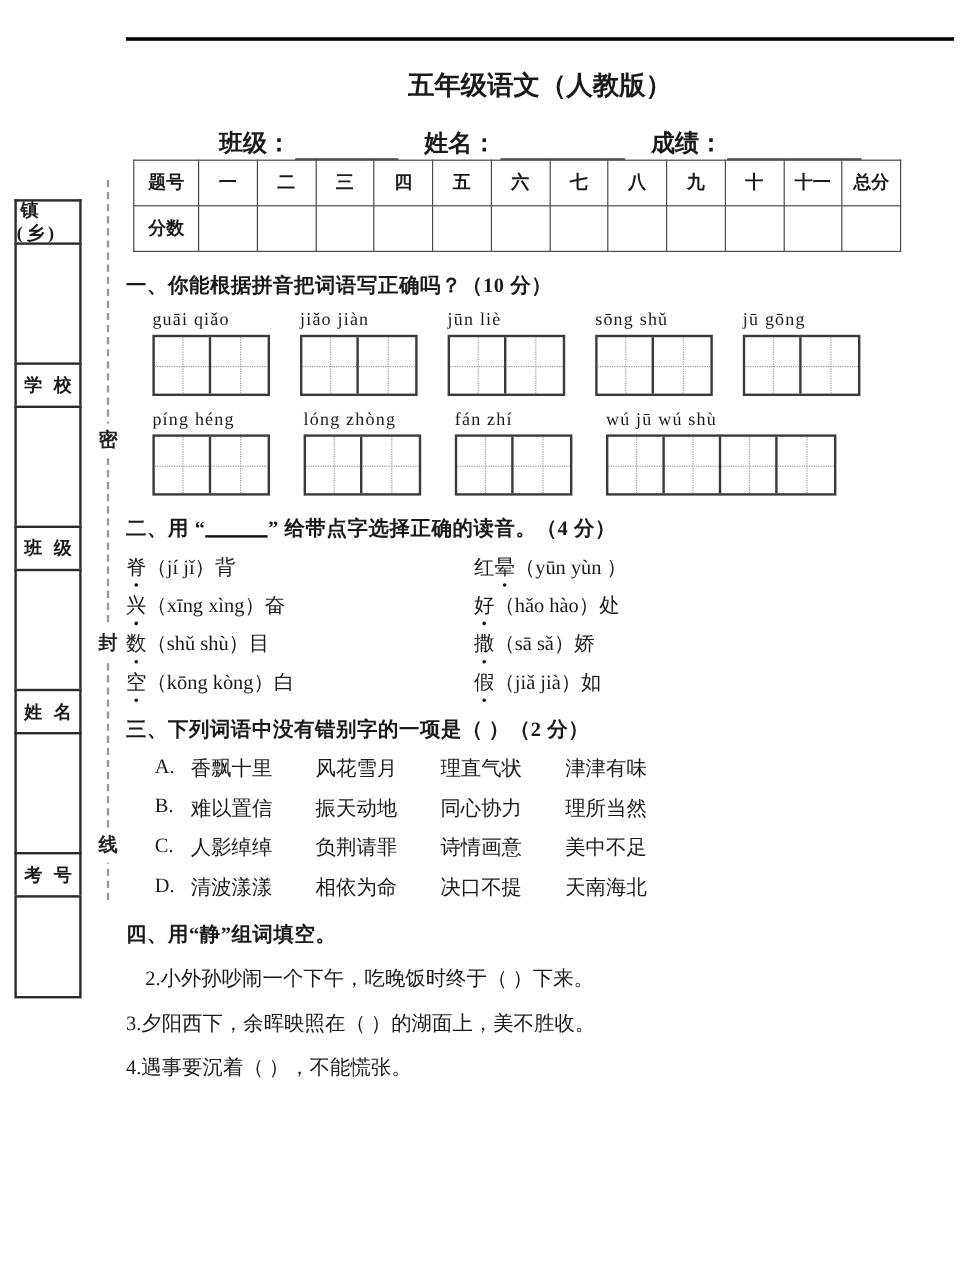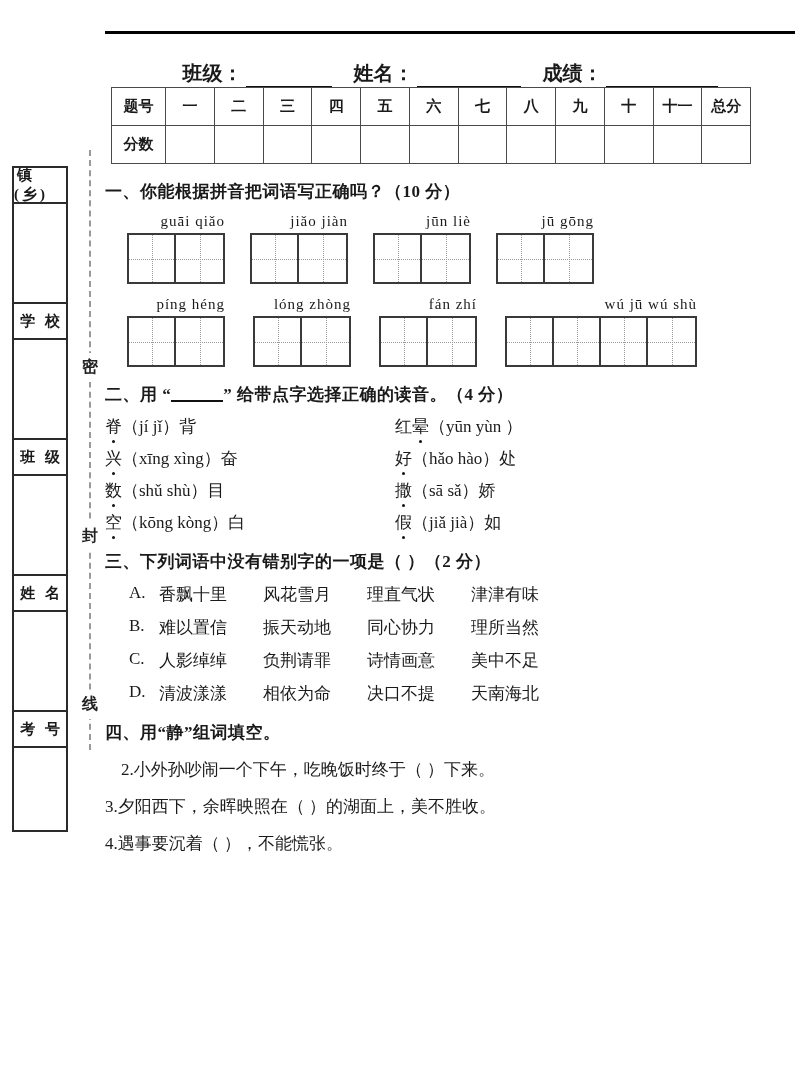--- a/index.html
+++ b/index.html
@@ -134,21 +134,21 @@
     height: 14px;
     vertical-align: -2px;
   }
 
   
   .pinyin-row {
     display: flex;
     align-items: flex-end;
     margin-top: 10px;
   }
-  .pinyin-group { text-align: right; }
+  .pinyin-group { text-align: left; }
   .pinyin-text {
     font-size: 15px;
     font-family: "Liberation Serif", "DejaVu Serif", serif;
     letter-spacing: 1px;
     margin-bottom: 3px;
     white-space: nowrap;
   }
   .tianzi {
     display: flex;
     border: 2px solid #3a3a3a;
@@ -239,20 +239,21 @@
   <div class="seal-box blank-short last"></div>
 </div>
 
 <div id="seal-line"></div>
 <div class="seal-char" style="top:353px">密</div>
 <div class="seal-char" style="top:522px">封</div>
 <div class="seal-char" style="top:690px">线</div>
 
 <div id="main">
 
+  <h2 id="page-subtitle">五年级语文（人教版）</h2>
 
   <div id="identity-line">
     <div class="id-field">
       <span class="id-label">班级：</span>
       <span class="id-blank w1"></span>
     </div>
     <div class="id-field">
       <span class="id-label">姓名：</span>
       <span class="id-blank w2"></span>
     </div>
@@ -315,20 +316,27 @@
         </div>
     </div>
     <div class="pinyin-group">
       <div class="pinyin-text">jūn liè</div>
       <div class="tianzi">
           <div class="cell"></div>
           <div class="cell"></div>
         </div>
     </div>
     <div class="pinyin-group">
+      <div class="pinyin-text">sōng shǔ</div>
+      <div class="tianzi">
+          <div class="cell"></div>
+          <div class="cell"></div>
+        </div>
+    </div>
+    <div class="pinyin-group">
       <div class="pinyin-text">jū gōng</div>
       <div class="tianzi">
           <div class="cell"></div>
           <div class="cell"></div>
         </div>
     </div>
   </div>
 
   <div class="pinyin-row" style="gap:28px; padding-left:22px; margin-top:12px;">
     <div class="pinyin-group">

